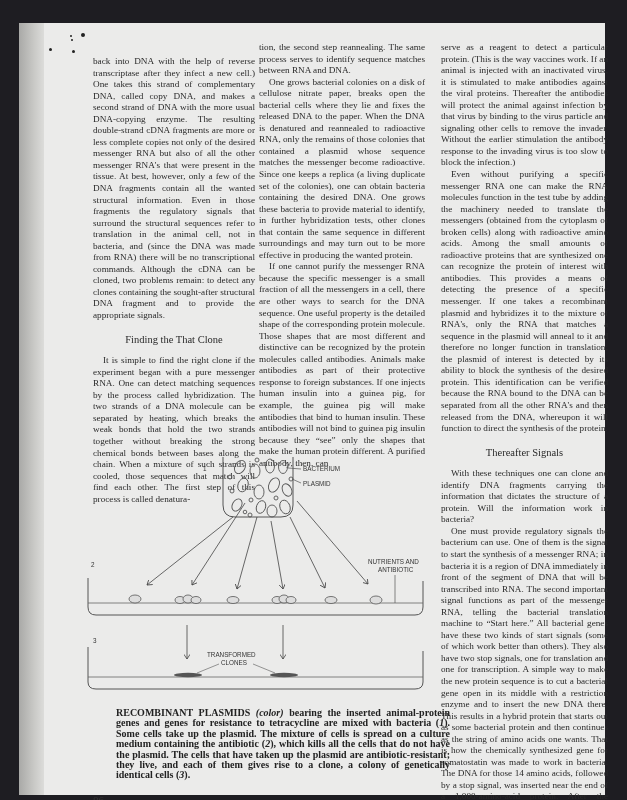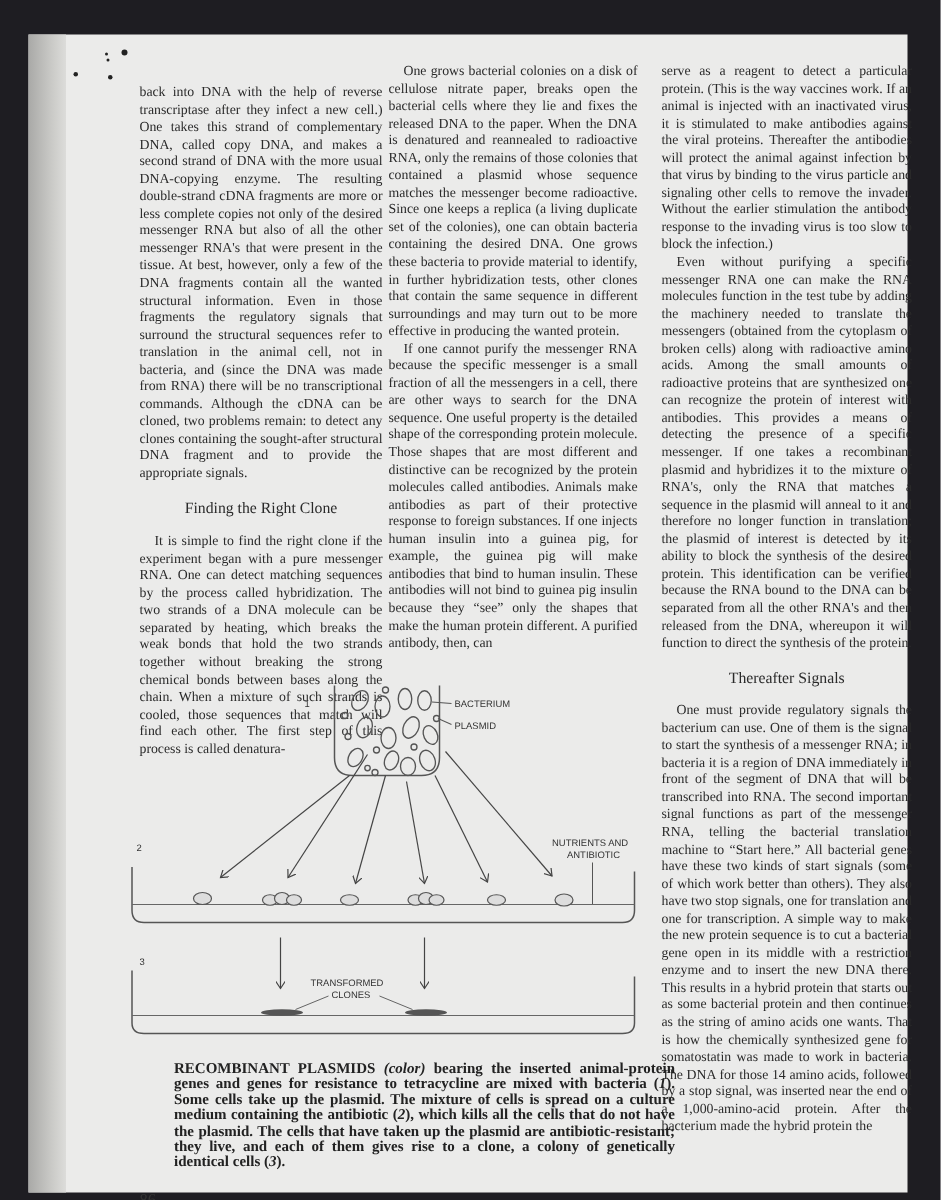--- a/index.html
+++ b/index.html
@@ -27,33 +27,35 @@
 <div class="edge"></div>
 
 <div class="speck" style="left:81px;top:33px;width:4px;height:4px;"></div>
 <div class="speck" style="left:70px;top:35px;width:2px;height:2px;"></div>
 <div class="speck" style="left:49px;top:48px;width:3px;height:3px;"></div>
 <div class="speck" style="left:72px;top:50px;width:3px;height:3px;"></div>
 <div class="speck" style="left:71px;top:39px;width:2px;height:2px;"></div>
 
 <div class="col" id="c1">
   <p class="noindent">back into DNA with the help of reverse transcriptase after they infect a new cell.) One takes this strand of complementary DNA, called copy DNA, and makes a second strand of DNA with the more usual DNA-copying enzyme. The resulting double-strand cDNA fragments are more or less complete copies not only of the desired messenger RNA but also of all the other messenger RNA's that were present in the tissue. At best, however, only a few of the DNA fragments contain all the wanted structural information. Even in those fragments the regulatory signals that surround the structural sequences refer to translation in the animal cell, not in bacteria, and (since the DNA was made from RNA) there will be no transcriptional commands. Although the cDNA can be cloned, two problems remain: to detect any clones containing the sought-after structural DNA fragment and to provide the appropriate signals.</p>
-  <h3>Finding the Right Clone</h3>
+  <h3>Finding the That Clone</h3>
   <p>It is simple to find the right clone if the experiment began with a pure messenger RNA. One can detect matching sequences by the process called hybridization. The two strands of a DNA molecule can be separated by heating, which breaks the weak bonds that hold the two strands together without breaking the strong chemical bonds between bases along the chain. When a mixture of such strands is cooled, those sequences that match will find each other. The first step of this process is called denatura-</p>
 </div>
 
 <div class="col" id="c2">
+  <p class="noindent">tion, the second step reannealing. The same process serves to identify sequence matches between RNA and DNA.</p>
   <p>One grows bacterial colonies on a disk of cellulose nitrate paper, breaks open the bacterial cells where they lie and fixes the released DNA to the paper. When the DNA is denatured and reannealed to radioactive RNA, only the remains of those colonies that contained a plasmid whose sequence matches the messenger become radioactive. Since one keeps a replica (a living duplicate set of the colonies), one can obtain bacteria containing the desired DNA. One grows these bacteria to provide material to identify, in further hybridization tests, other clones that contain the same sequence in different surroundings and may turn out to be more effective in producing the wanted protein.</p>
   <p>If one cannot purify the messenger RNA because the specific messenger is a small fraction of all the messengers in a cell, there are other ways to search for the DNA sequence. One useful property is the detailed shape of the corresponding protein molecule. Those shapes that are most different and distinctive can be recognized by the protein molecules called antibodies. Animals make antibodies as part of their protective response to foreign substances. If one injects human insulin into a guinea pig, for example, the guinea pig will make antibodies that bind to human insulin. These antibodies will not bind to guinea pig insulin because they “see” only the shapes that make the human protein different. A purified antibody, then, can</p>
 </div>
 
 <div class="col" id="c3">
   <p class="noindent">serve as a reagent to detect a particular protein. (This is the way vaccines work. If an animal is injected with an inactivated virus, it is stimulated to make antibodies against the viral proteins. Thereafter the antibodies will protect the animal against infection by that virus by binding to the virus particle and signaling other cells to remove the invader. Without the earlier stimulation the antibody response to the invading virus is too slow to block the infection.)</p>
   <p>Even without purifying a specific messenger RNA one can make the RNA molecules function in the test tube by adding the machinery needed to translate the messengers (obtained from the cytoplasm of broken cells) along with radioactive amino acids. Among the small amounts of radioactive proteins that are synthesized one can recognize the protein of interest with antibodies. This provides a means of detecting the presence of a specific messenger. If one takes a recombinant plasmid and hybridizes it to the mixture of RNA's, only the RNA that matches a sequence in the plasmid will anneal to it and therefore no longer function in translation; the plasmid of interest is detected by its ability to block the synthesis of the desired protein. This identification can be verified because the RNA bound to the DNA can be separated from all the other RNA's and then released from the DNA, whereupon it will function to direct the synthesis of the protein.</p>
   <h3>Thereafter Signals</h3>
+  <p>With these techniques one can clone and identify DNA fragments carrying the information that dictates the structure of a protein. Will the information work in bacteria?</p>
   <p>One must provide regulatory signals the bacterium can use. One of them is the signal to start the synthesis of a messenger RNA; in bacteria it is a region of DNA immediately in front of the segment of DNA that will be transcribed into RNA. The second important signal functions as part of the messenger RNA, telling the bacterial translation machine to “Start here.” All bacterial genes have these two kinds of start signals (some of which work better than others). They also have two stop signals, one for translation and one for transcription. A simple way to make the new protein sequence is to cut a bacterial gene open in its middle with a restriction enzyme and to insert the new DNA there. This results in a hybrid protein that starts out as some bacterial protein and then continues as the string of amino acids one wants. That is how the chemically synthesized gene for somatostatin was made to work in bacteria. The DNA for those 14 amino acids, followed by a stop signal, was inserted near the end of a 1,000-amino-acid protein. After the bacterium made the hybrid protein the</p>
 </div>
 
 <svg class="figure" viewBox="0 0 345 250" width="345" height="250">
   <defs>
     <marker id="ah" markerWidth="8" markerHeight="8" refX="6" refY="4" orient="auto">
       <path d="M0,0 L6,4 L0,8" fill="none" stroke="#444" stroke-width="1"></path>
     </marker>
   </defs>
 

